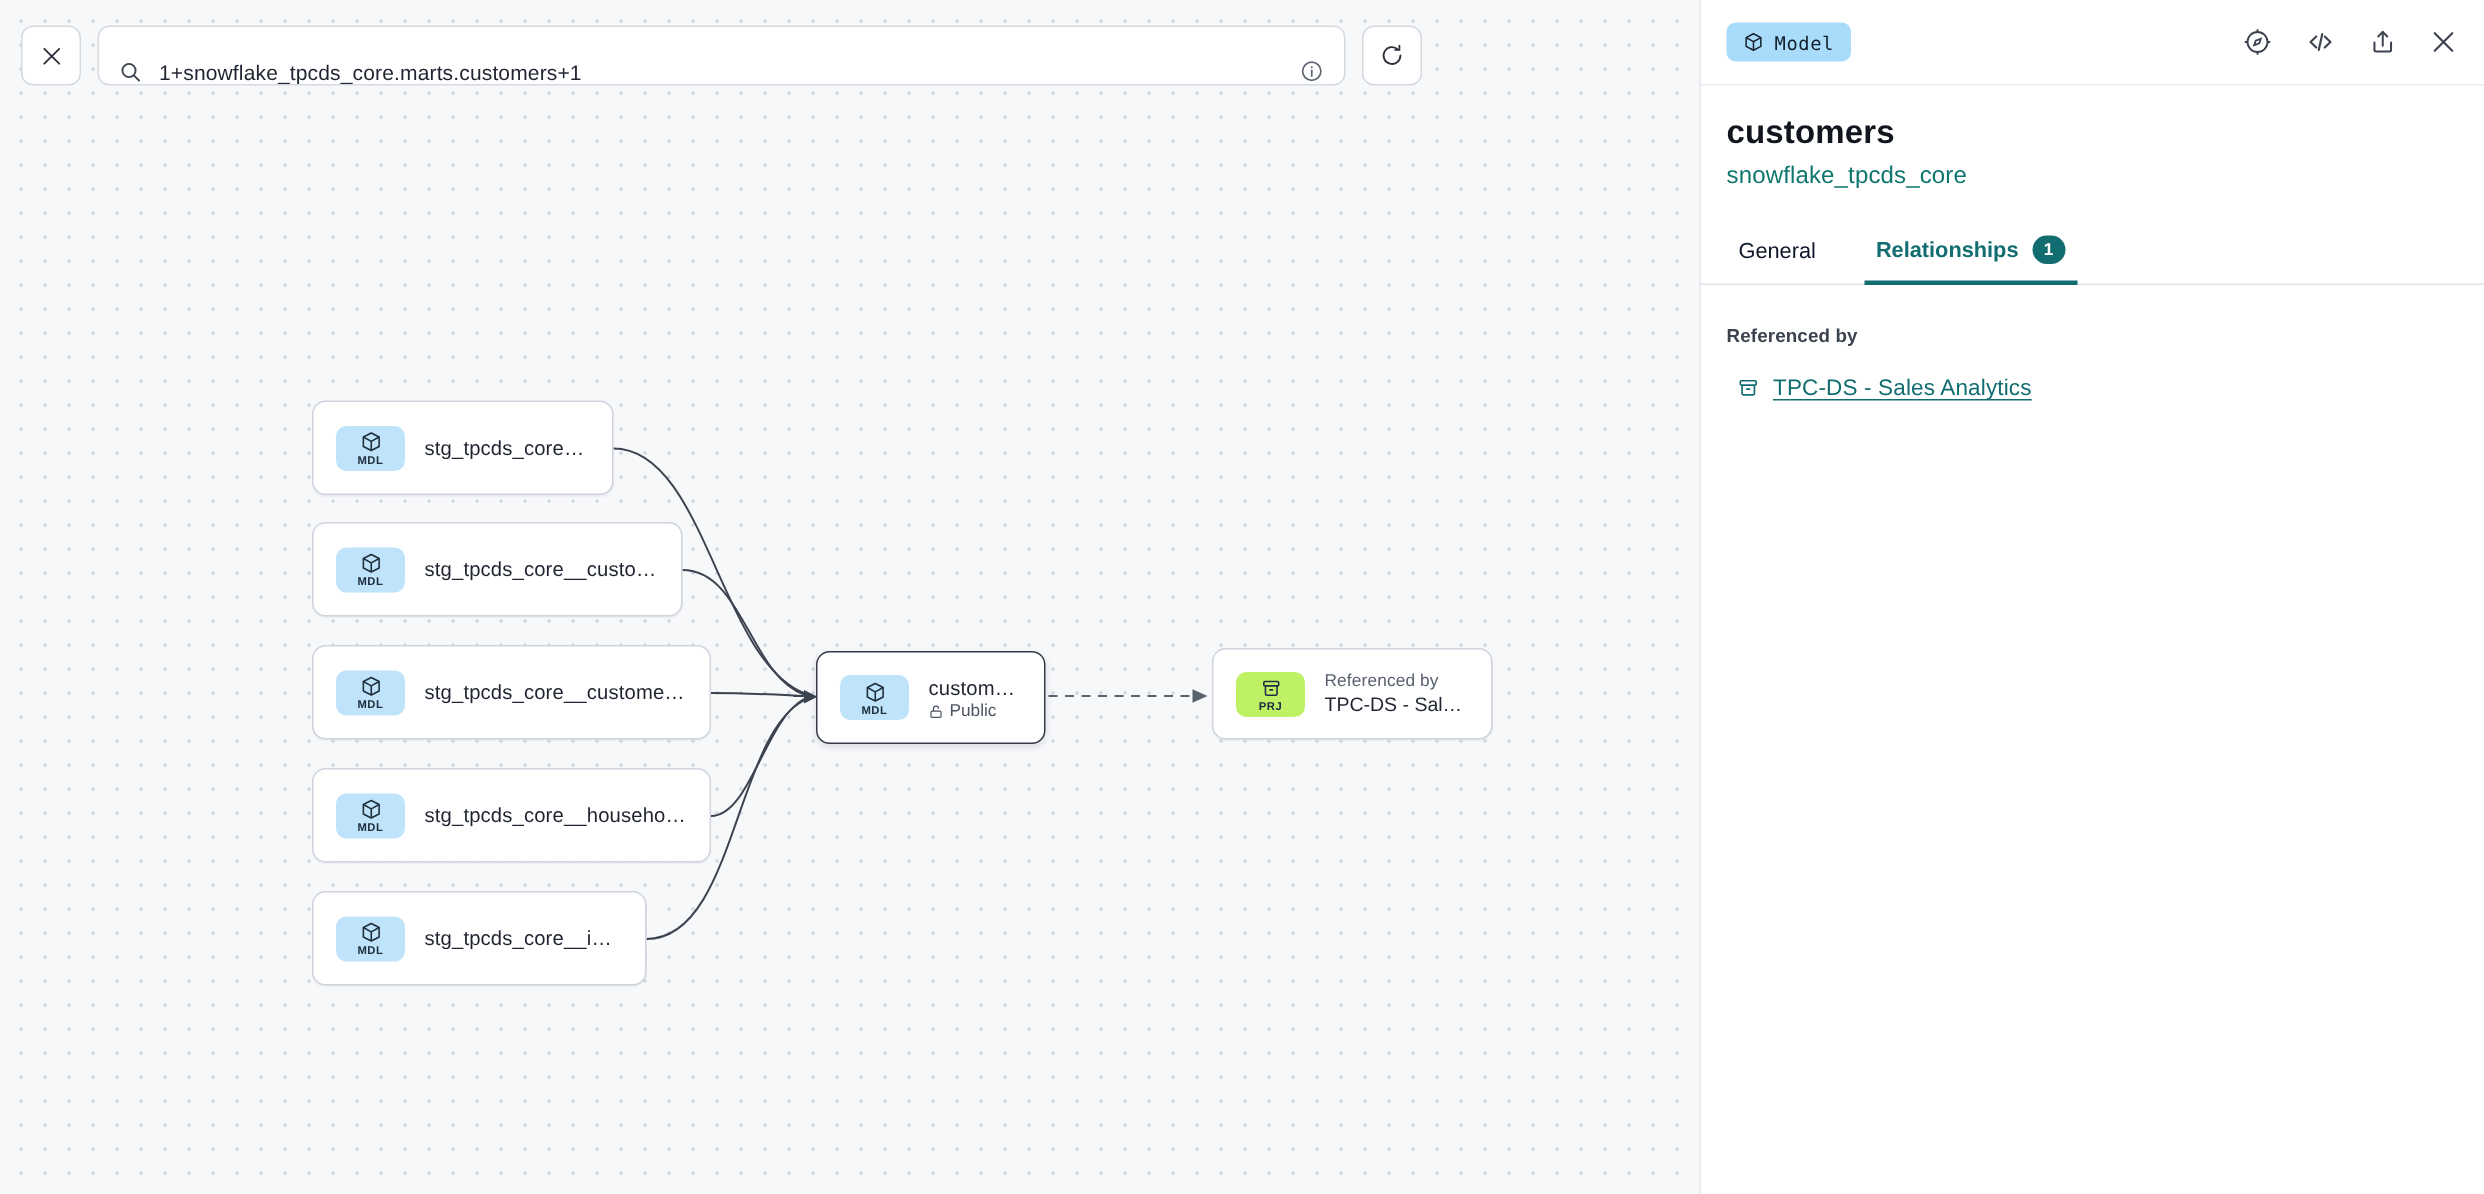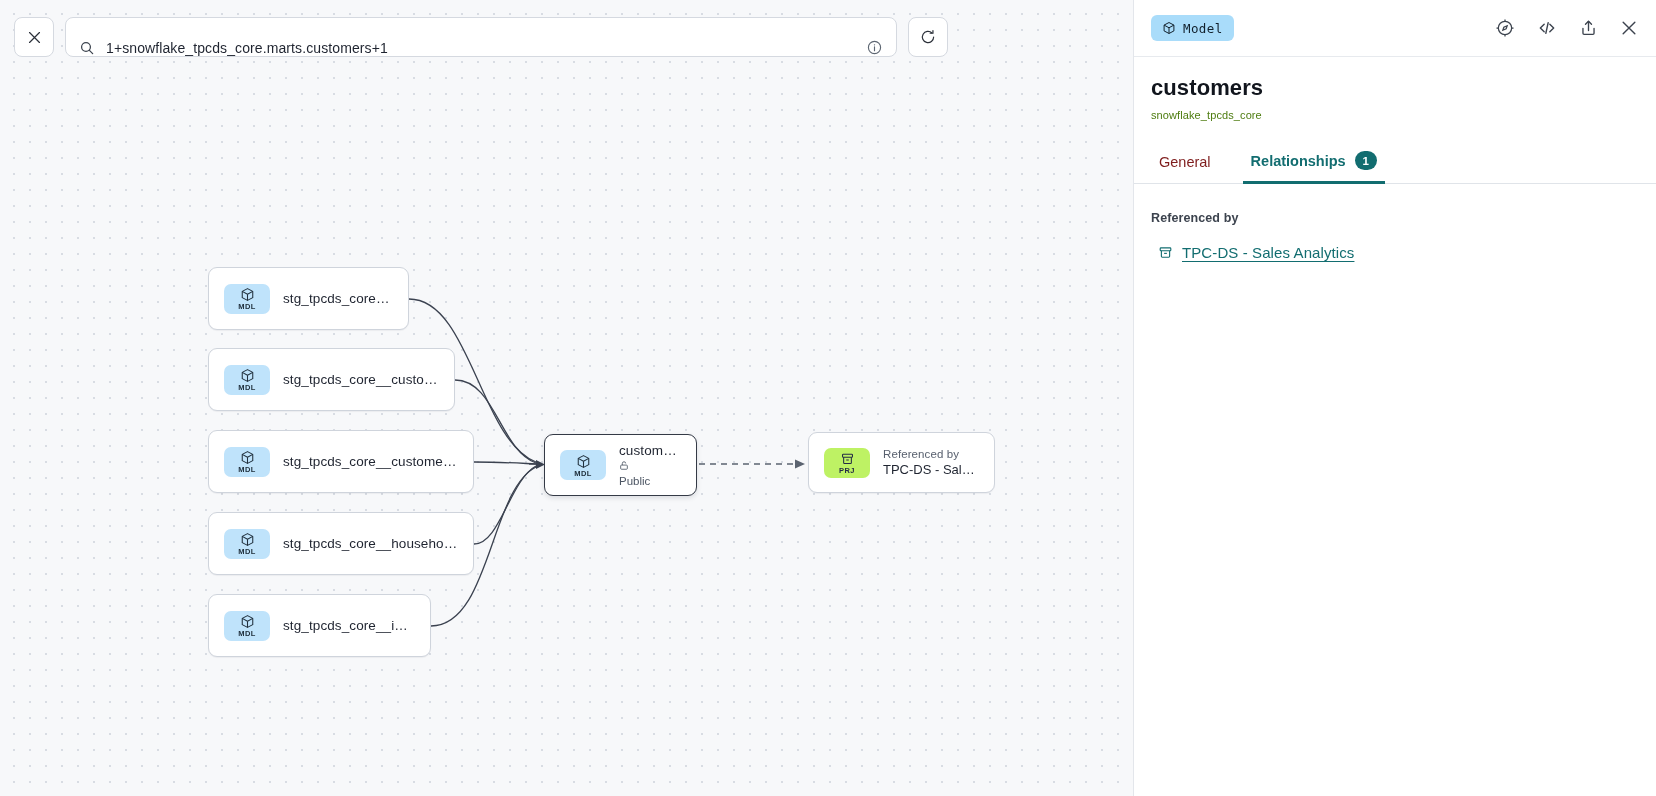--- a/index.html
+++ b/index.html
@@ -98,23 +98,22 @@
   .badge.prj { background: #bef264; color: #242b45; }
   .badge .btxt { font-size: 7.5px; font-weight: 700; letter-spacing: .4px; line-height: 7px; margin-top: 1px; }
   .node-main { min-width: 0; display: flex; flex-direction: column; gap: 2px; }
   .node-title {
     font-size: 13.5px; color: #1f2430;
     white-space: nowrap; overflow: hidden; text-overflow: ellipsis;
     letter-spacing: .1px;
   }
   .node-sub {
     font-size: 11.5px; color: #4c5563;
-    display: flex; align-items: flex-start; gap: 4px;
+    display: flex; align-items: flex-end; gap: 4px;
     white-space: nowrap;
-    flex-direction: column;
   }
   .node-pre { font-size: 11.5px; color: #58606e; white-space: nowrap; letter-spacing: .1px; }
   .node-strong { font-size: 13px; color: #1f2430; white-space: nowrap; overflow: hidden; text-overflow: ellipsis; }
 
   
   .panel {
     position: relative;
     width: 523px; height: 796px;
     background: #ffffff;
     border-left: 1px solid #e3e6eb;
@@ -136,34 +135,34 @@
     padding: 0 11px;
     font-family: "DejaVu Sans Mono", monospace;
     font-size: 12.5px;
     letter-spacing: .4px;
   }
   .panel-top-icons { margin-left: auto; display: flex; align-items: center; gap: 21px; }
   .pt-ico { cursor: pointer; display: block; }
 
   .panel-head { padding: 18px 17px 0 17px; }
   .p-title { font-size: 22px; font-weight: 700; color: #11151d; letter-spacing: .1px; }
-  .p-sub { font-size: 11px; color: #4d7c0f; margin-top: 8px; letter-spacing: .1px; }
+  .p-sub { font-size: 16px; color: #0f766e; margin-top: 8px; letter-spacing: .1px; }
 
   .tabs {
     display: flex; align-items: flex-end;
     gap: 24px;
     padding: 0 17px;
     margin-top: 30px;
     border-bottom: 1px solid #e0e4e9;
   }
   .tab {
     display: flex; align-items: center; gap: 9px;
     padding: 0 8px 11px 8px;
     font-size: 14.5px;
-    color: #7f1d1d;
+    color: #0f172a;
     cursor: pointer;
     border-bottom: 3px solid transparent;
     margin-bottom: -1px;
   }
   .tab.active { color: #126d70; font-weight: 700; border-bottom-color: #126d70; }
   .tab-badge {
     background: #126d70; color: #ffffff;
     border-radius: 10px;
     min-width: 22px; height: 19px;
     display: flex; align-items: center; justify-content: center;

